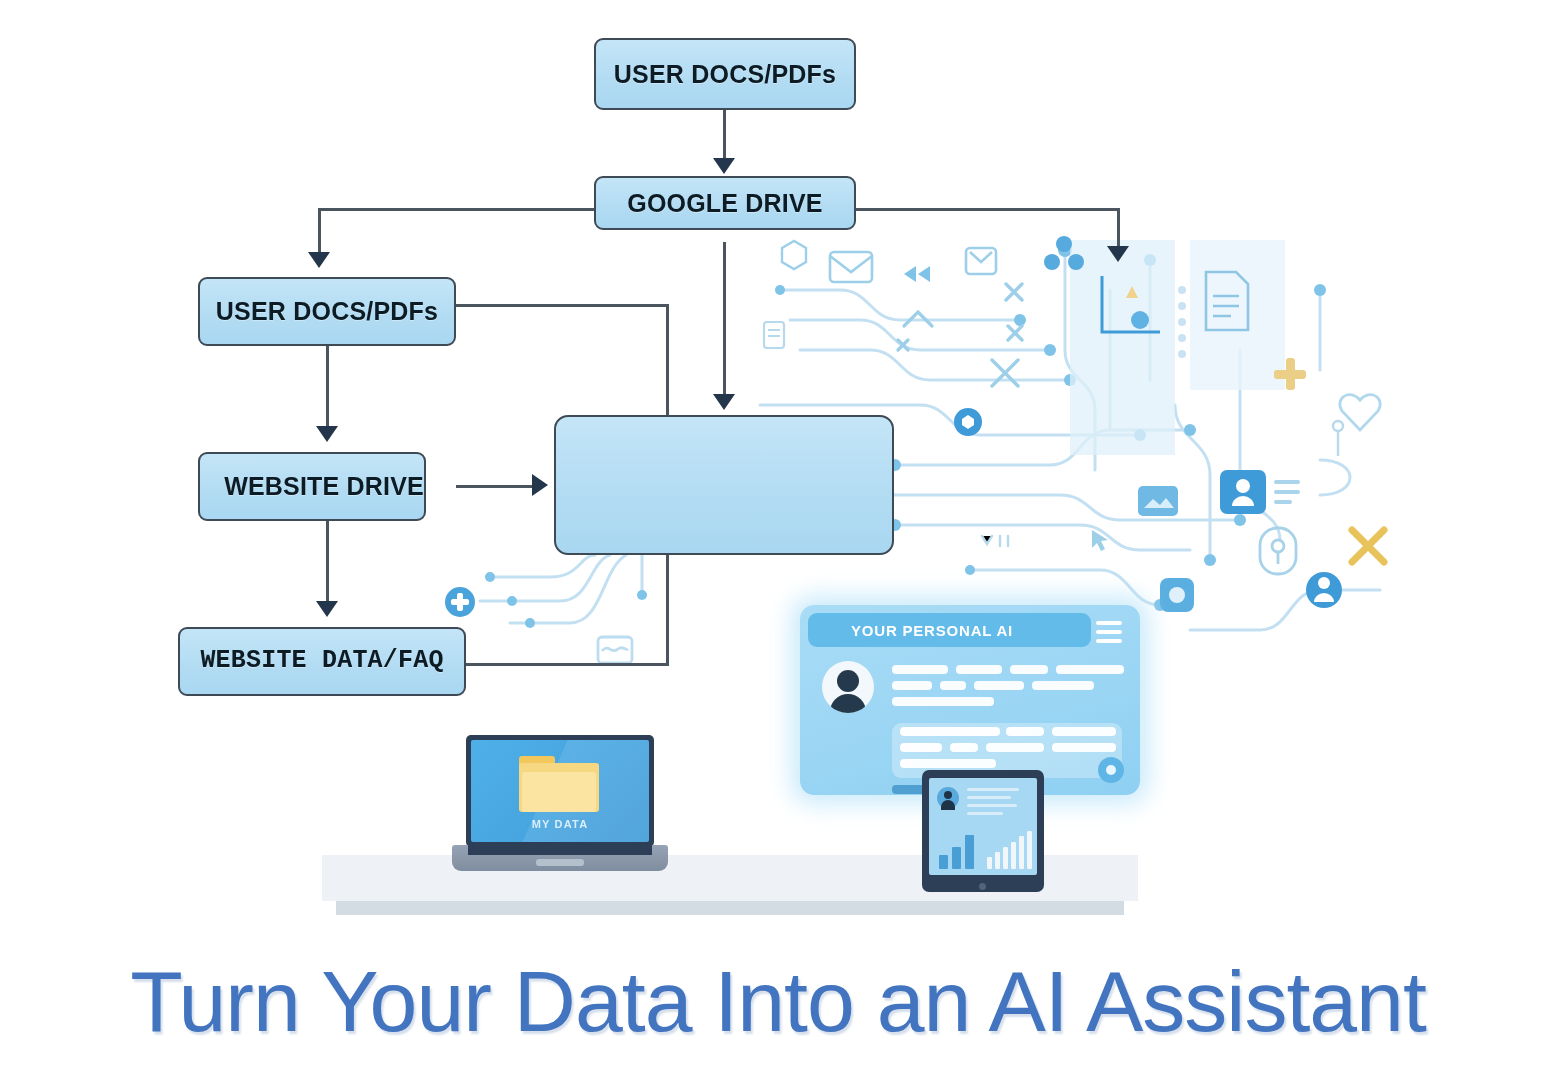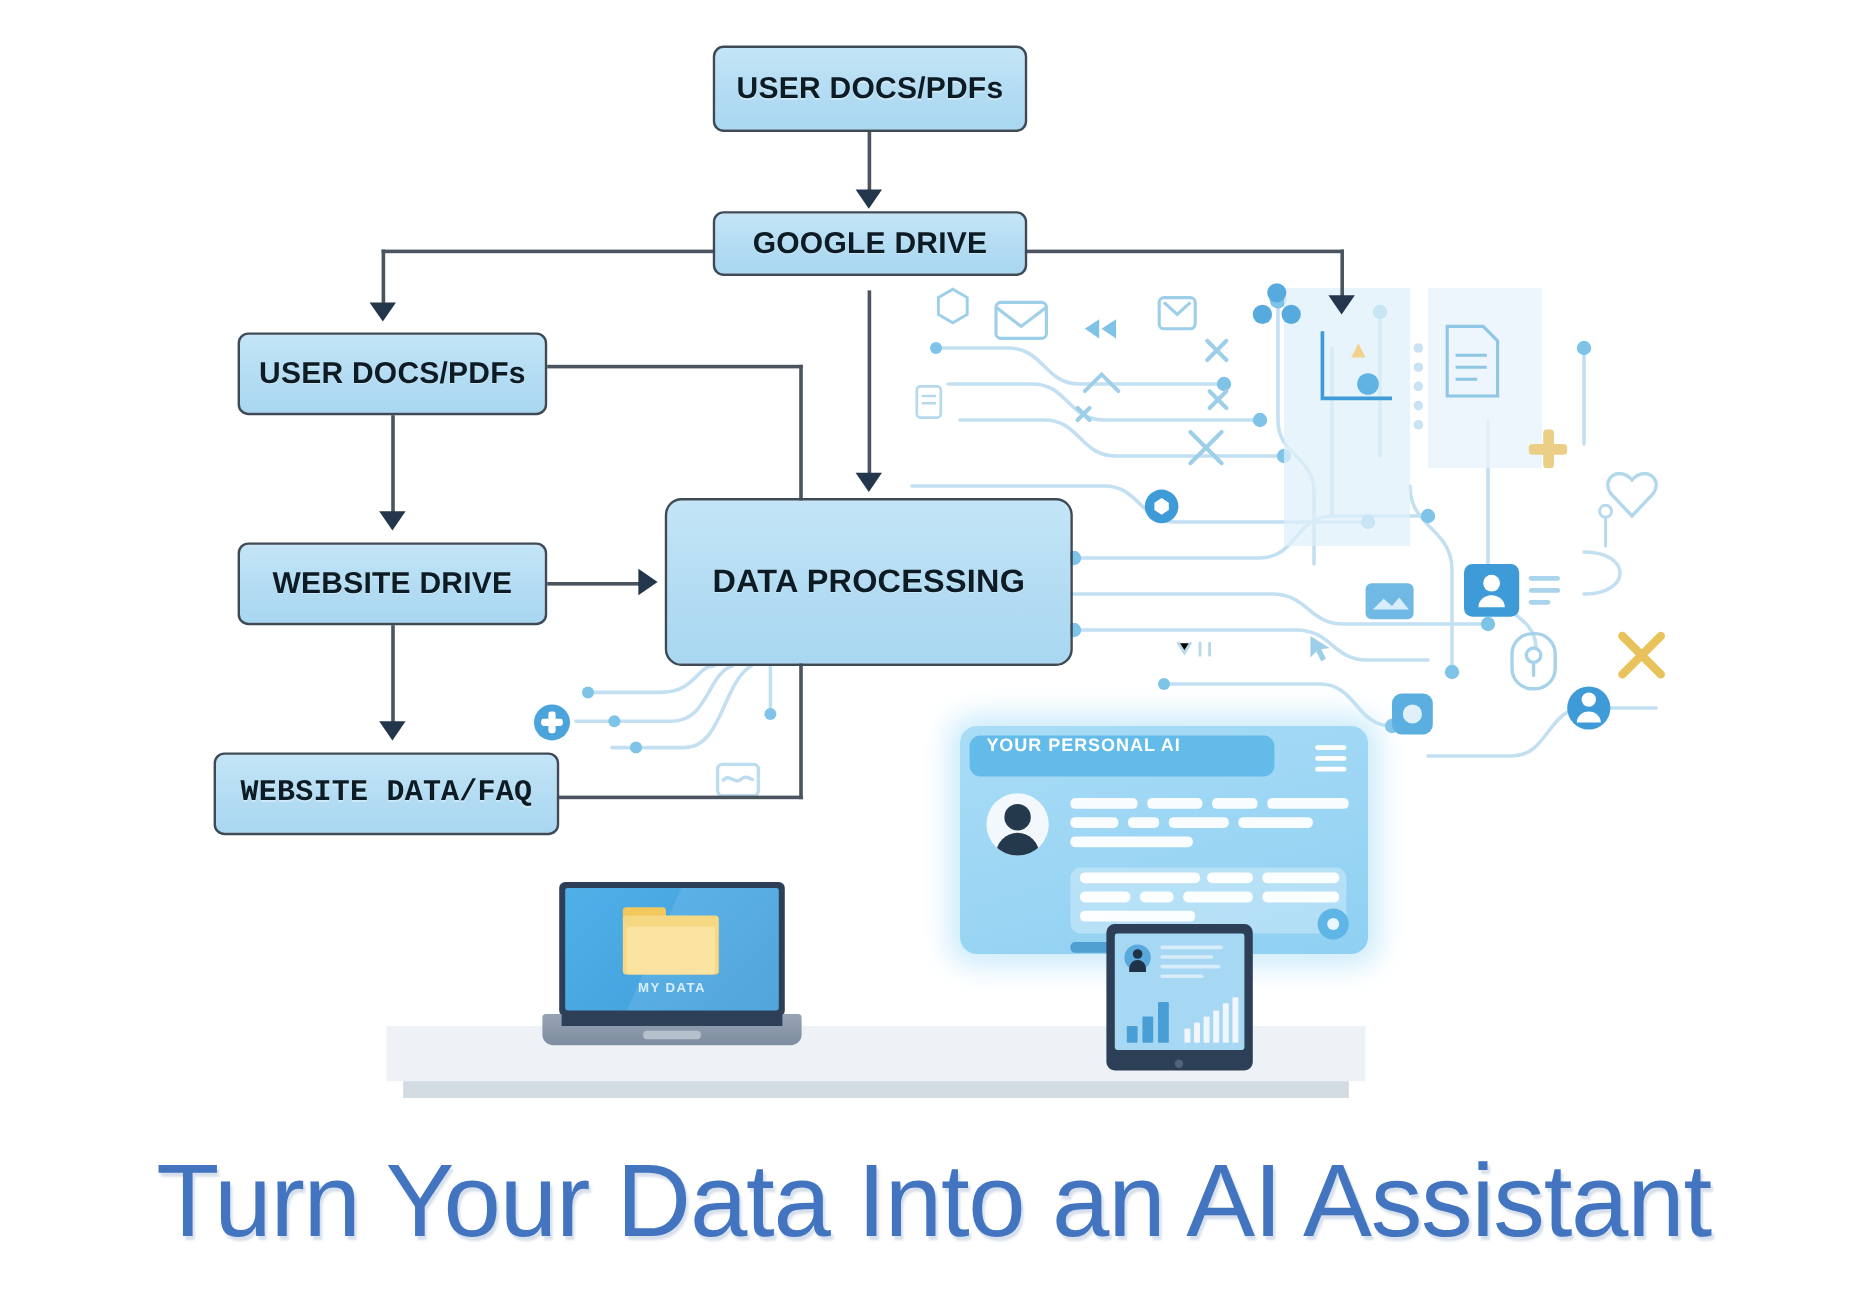--- a/index.html
+++ b/index.html
@@ -13,21 +13,21 @@
         border:2px solid #3e4a55;border-radius:9px;
         display:flex;align-items:center;justify-content:center;
         text-align:center;color:#0d1b24;font-weight:bold;
         letter-spacing:.2px;text-shadow:0 1px 0 rgba(255,255,255,.35);
         z-index:30;}
   .fbox span{display:block;line-height:1.15;}
 
   #box-user-top{left:594px;top:38px;width:262px;height:72px;font-size:25px;}
   #box-gdrive{left:594px;top:176px;width:262px;height:54px;font-size:25px;}
   #box-user-left{left:198px;top:277px;width:258px;height:69px;font-size:25px;}
-  #box-website-drive{left:198px;top:452px;width:258px;height:69px;font-size:25px;}
+  #box-website-drive{left:198px;top:452px;width:228px;height:69px;font-size:25px;justify-content:flex-end;}
   #box-website-faq{left:178px;top:627px;width:288px;height:69px;font-size:25px;font-family:Liberation Mono, monospace;}
   #box-dpt{left:554px;top:415px;width:340px;height:140px;font-size:27px;
            border-radius:14px;padding:0 10px;}
 
   
   .ln{position:absolute;background:#4a5560;z-index:25;}
   .lnh{height:3px;}
   .lnv{width:3px;}
   .arw{position:absolute;width:0;height:0;z-index:26;}
   .arw-d{border-left:11px solid transparent;border-right:11px solid transparent;
@@ -38,21 +38,21 @@
   
   #circuit{position:absolute;left:720px;top:230px;width:700px;height:420px;z-index:10;}
   #circuit2{position:absolute;left:430px;top:555px;width:260px;height:120px;z-index:10;}
 
   
   #chatcard{position:absolute;left:800px;top:605px;width:340px;height:190px;
     background:linear-gradient(165deg,#a9dcf6 0%,#8fd0f2 100%);
     border-radius:14px;z-index:20;
     box-shadow:0 0 22px 10px rgba(190,230,250,.75);}
   #chat-header{position:absolute;left:8px;top:8px;width:254px;height:34px;
-    background:#63bbea;border-radius:9px;display:flex;align-items:flex-start;}
+    background:#63bbea;border-radius:9px;display:flex;align-items:center;padding-left:29px;}
   #chat-title{color:#ffffff;font-size:15px;font-weight:bold;letter-spacing:.8px;
     margin-left:14px;}
   #burger{position:absolute;right:18px;top:16px;width:26px;height:16px;}
   #burger i{display:block;height:4px;background:#ffffff;border-radius:2px;margin-bottom:5px;}
   #chat-avatar{position:absolute;left:22px;top:56px;width:52px;height:52px;border-radius:50%;
     background:#f2f8fc;overflow:hidden;}
   #chat-avatar .hd{position:absolute;left:15px;top:9px;width:22px;height:22px;border-radius:50%;
     background:#24394c;}
   #chat-avatar .bd{position:absolute;left:8px;top:33px;width:36px;height:24px;border-radius:18px 18px 0 0;
     background:#24394c;}
@@ -337,21 +337,20 @@
     <span>USER DOCS/PDFs</span>
   </div>
   <div class="fbox" id="box-website-drive">
     <span>WEBSITE DRIVE</span>
   </div>
   <div class="fbox" id="box-website-faq">
     <span>WEBSITE DATA/FAQ</span>
   </div>
   <div class="fbox" id="box-dpt">
     <div>
-      <span>DATA PROCESSING</span>
     </div>
   </div>
 
   <div id="chatcard">
     <div id="chat-header">
       <span id="chat-title">YOUR PERSONAL AI</span>
     </div>
     <div id="burger">
         <i></i>
         <i></i>

